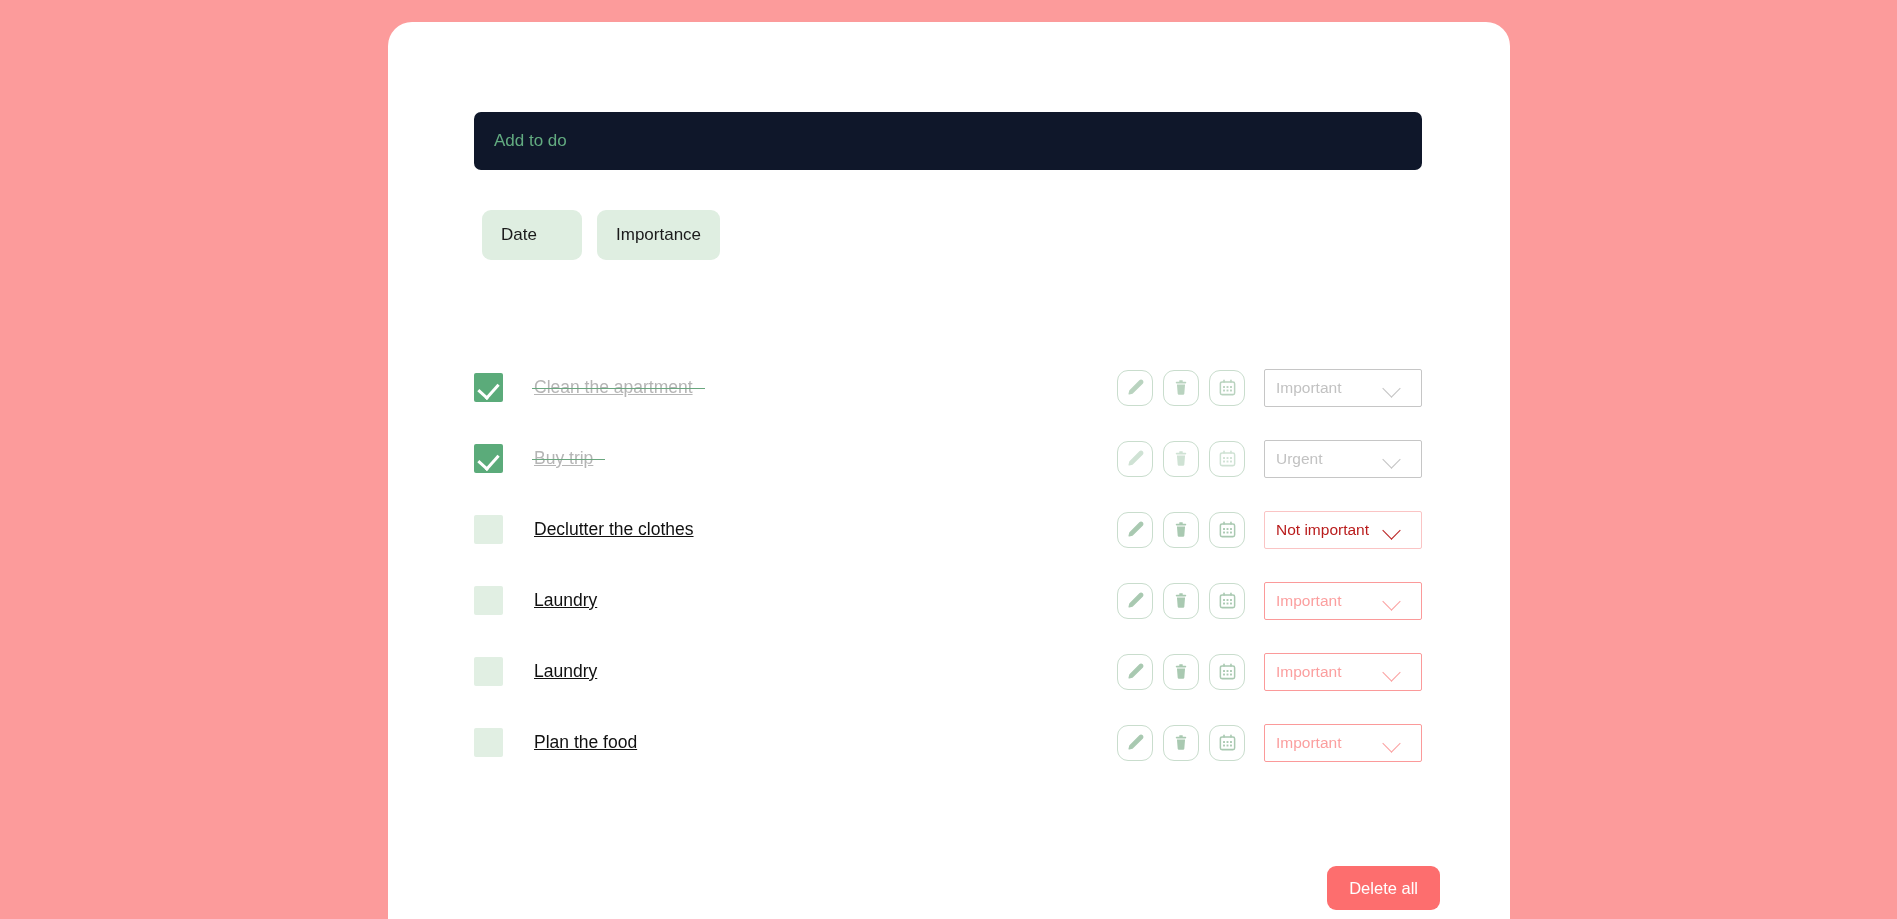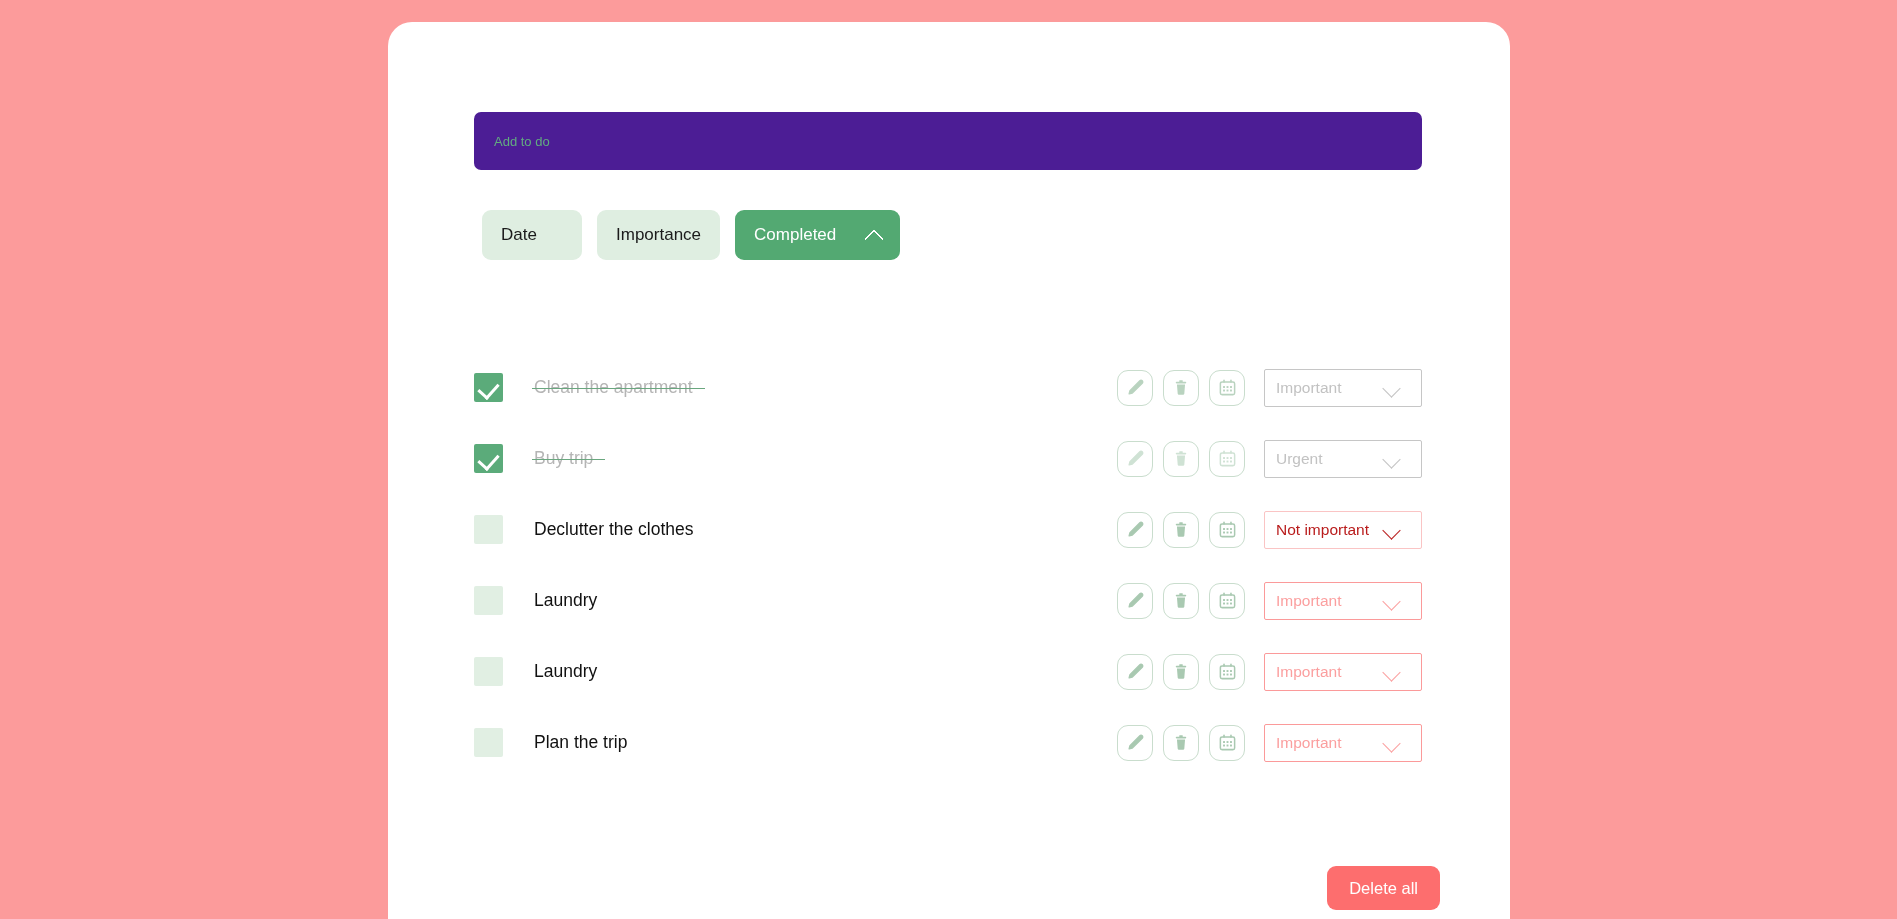--- a/index.html
+++ b/index.html
@@ -40,24 +40,24 @@
     left: 86px;
     top: 90px;
     width: 948px;
     height: 58px;
   }
   .add-input {
     width: 100%;
     height: 100%;
     border: none;
     outline: none;
-    background: #4c1d95;
+    background: #0f172a;
     border-radius: 7px;
     font-family: "Liberation Sans", sans-serif;
-    font-size: 13px;
+    font-size: 17px;
     color: #4d9c6b;
     padding: 0 20px;
   }
   .add-input::placeholder {
     color: #62ab80;
     opacity: 1;
   }
 
   
   .filters {
@@ -144,20 +144,21 @@
     border-right: 3.2px solid #ffffff;
     border-bottom: 3.2px solid #ffffff;
     transform: rotate(42deg);
   }
 
   .todo-title {
     margin-left: 31px;
     font-size: 17.5px;
     color: #111111;
     white-space: nowrap;
+    text-decoration: underline;
   }
   .todo-title.done {
     color: #b5b5b5;
     position: relative;
     padding-right: 6px;
   }
   .todo-title.done::after {
     content: "";
     position: absolute;
     left: -2px;
@@ -256,24 +257,20 @@
       <input class="add-input" type="text" placeholder="Add to do" style="">
     </div>
 
     <div class="filters">
       <button class="filter-btn">
         <span>Date</span>
       </button>
       <button class="filter-btn wide">
         <span>Importance</span>
       </button>
-      <button class="filter-btn active">
-        <span>Completed</span>
-        <span class="chev-up"></span>
-      </button>
     </div>
 
     <div class="todo-list">
 
       <div class="todo-row">
         <div class="checkbox checked"></div>
         <div class="todo-title done">Clean the apartment</div>
         <div class="row-actions">
           <button class="icon-btn">
             <span>
@@ -476,21 +473,21 @@
           </button>
           <div class="sel pink-strong">
             <span>Important</span>
             <span class="chev-down"></span>
           </div>
         </div>
       </div>
 
       <div class="todo-row">
         <div class="checkbox"></div>
-        <div class="todo-title">Plan the trip</div>
+        <div class="todo-title">Plan the food</div>
         <div class="row-actions">
           <button class="icon-btn">
             <span>
               <svg width="19" height="19" viewBox="0 0 24 24" fill="none" stroke="#a9c9b1" stroke-width="1.8" stroke-linecap="round" stroke-linejoin="round">
                 <path d="M17.5 3.5a2.1 2.1 0 0 1 3 3L8 19l-4 1 1-4z" fill="#a9c9b1" stroke="#a9c9b1"></path>
               </svg>
             </span>
           </button>
           <button class="icon-btn">
             <span>

